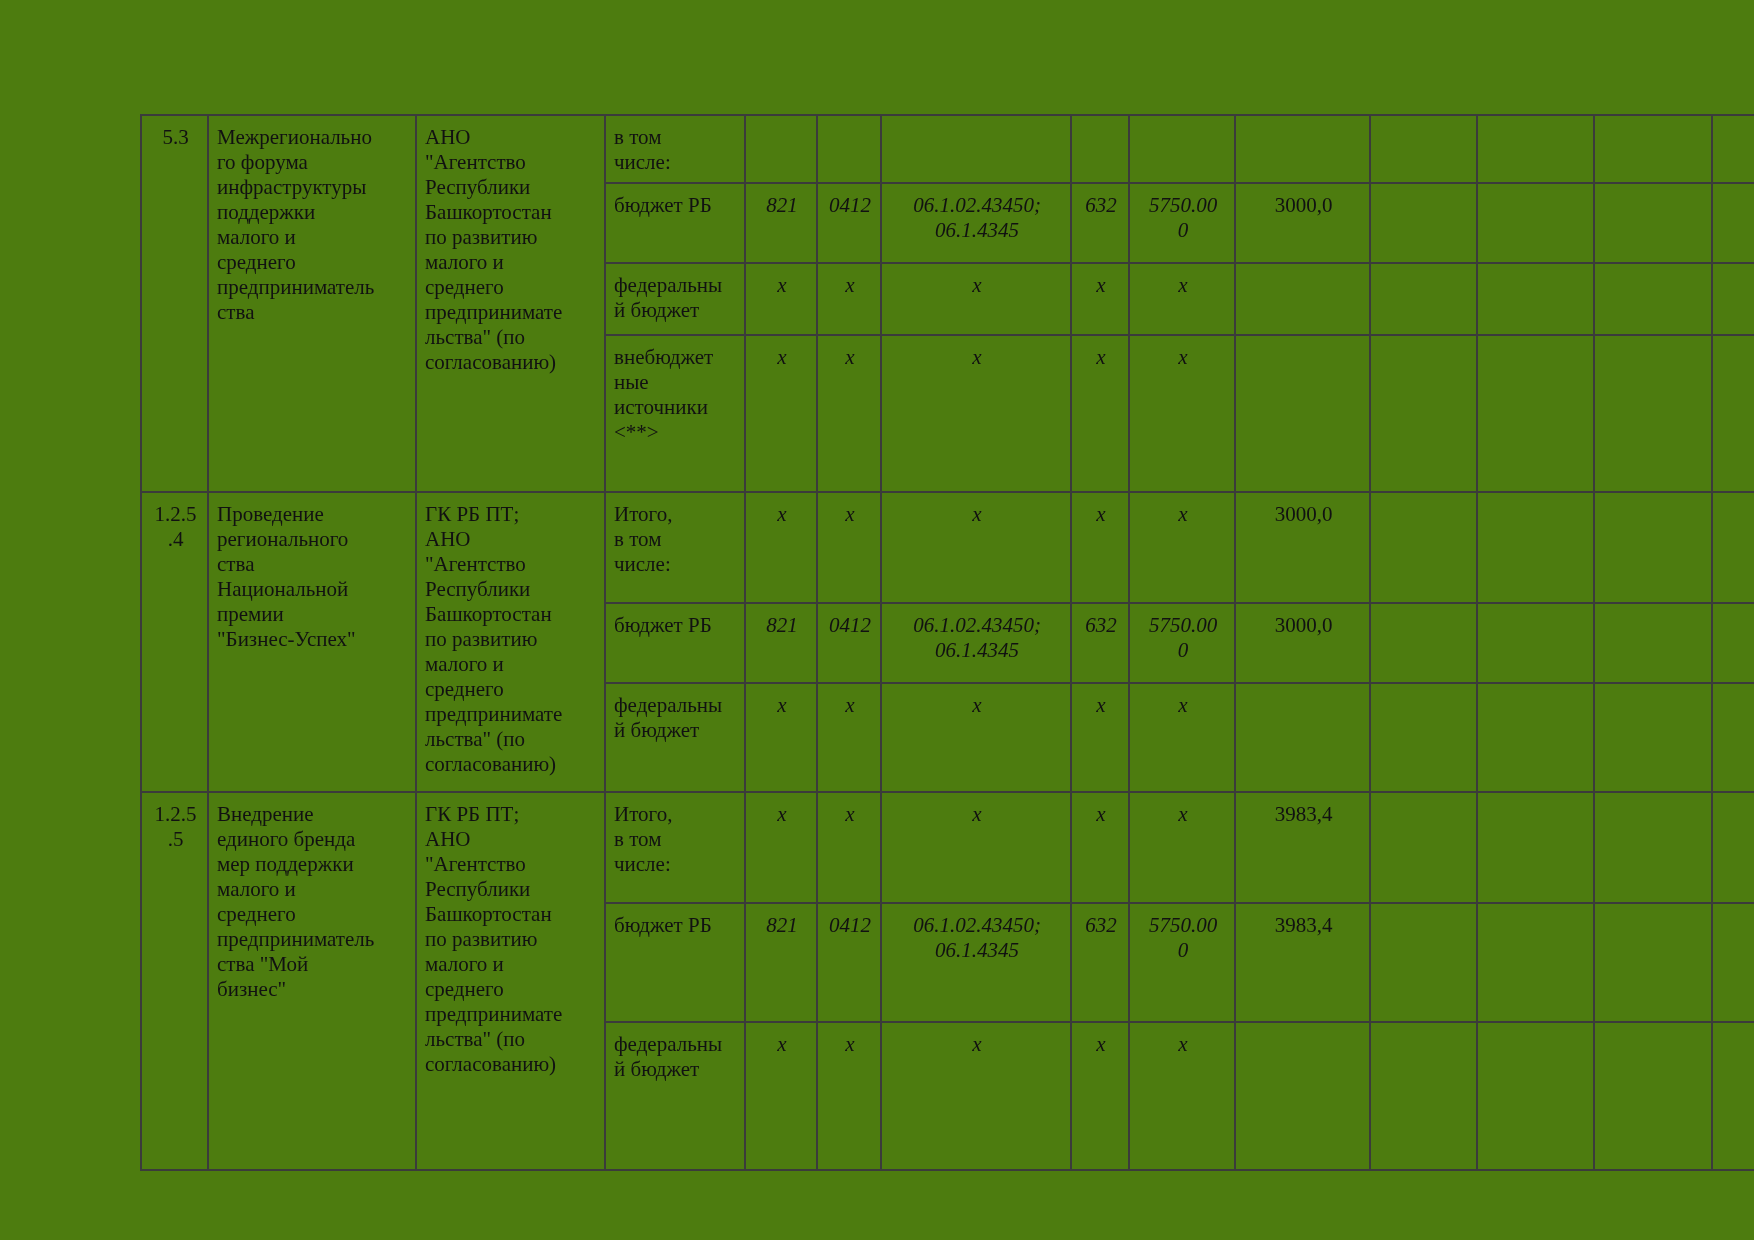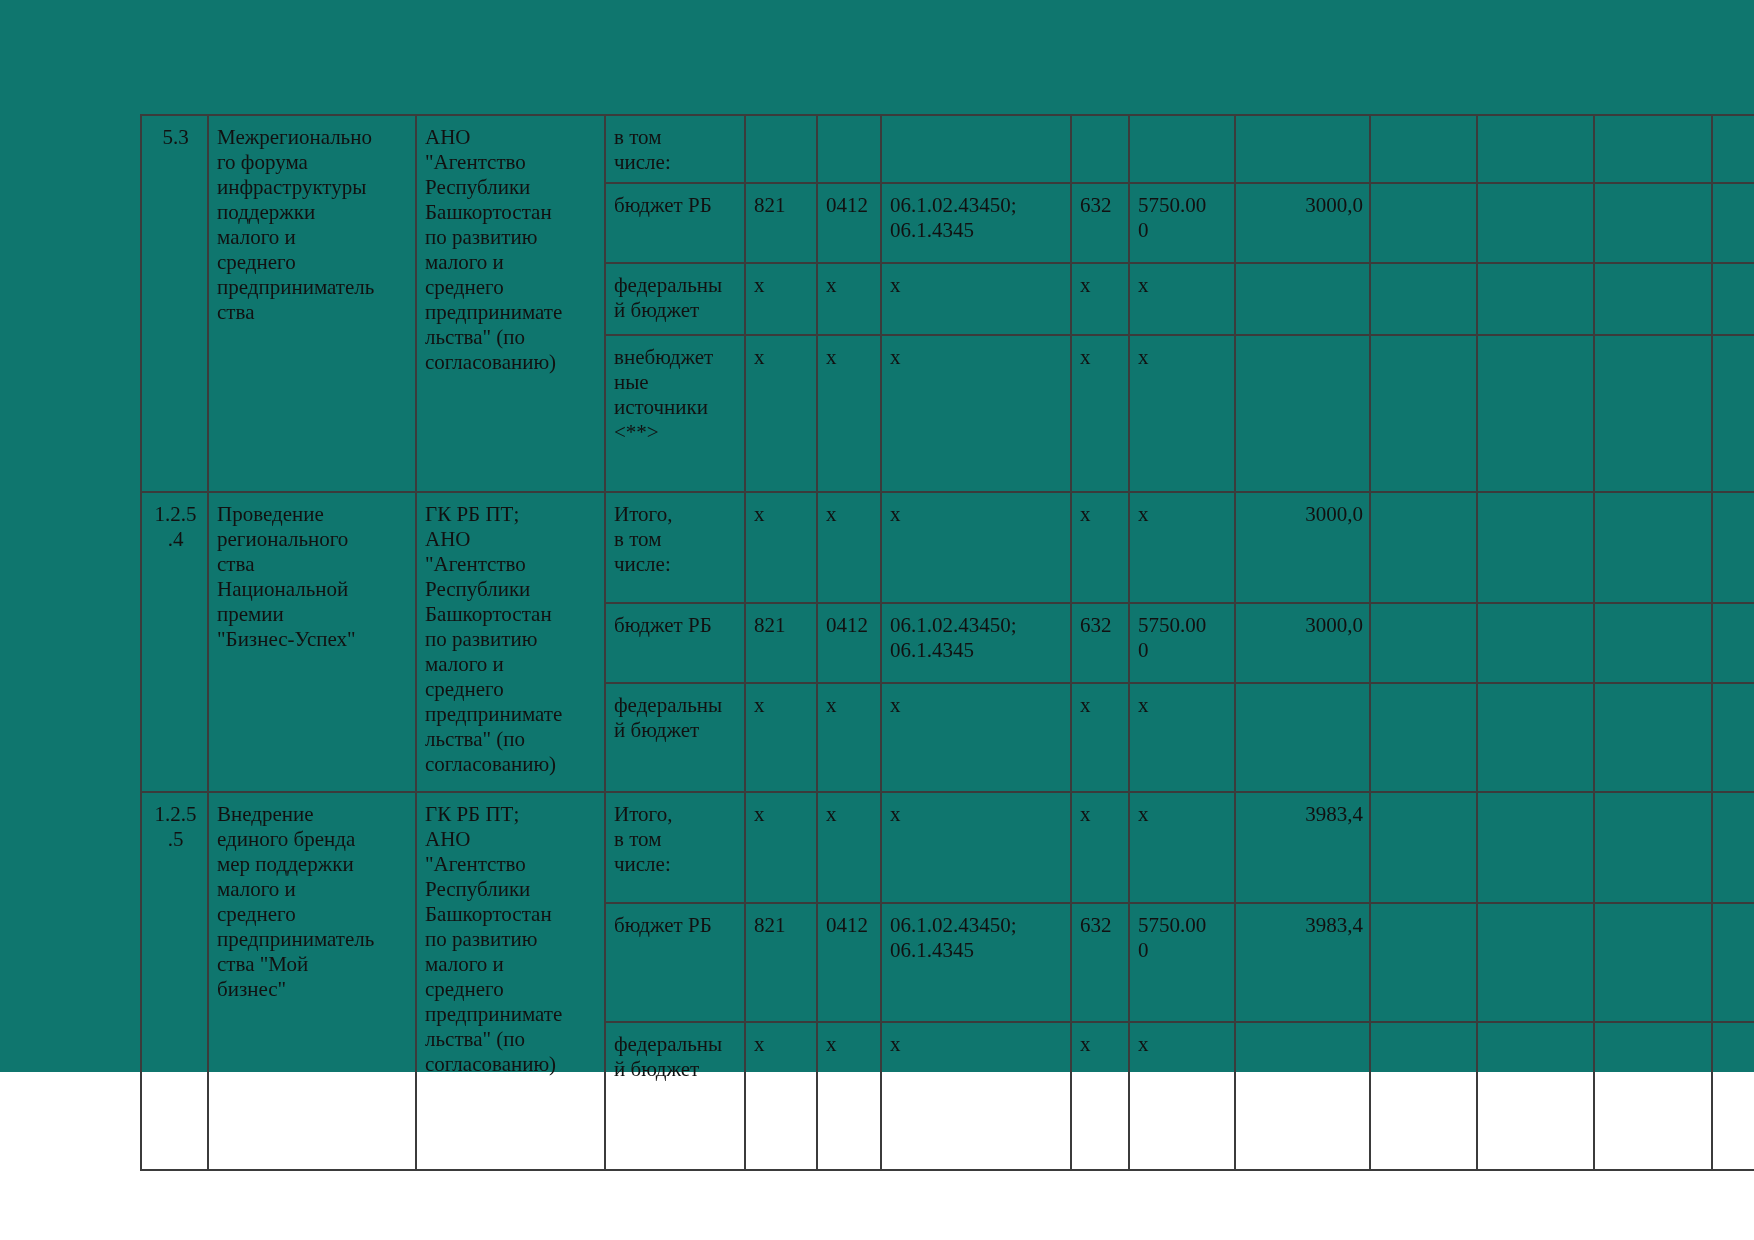--- a/index.html
+++ b/index.html
@@ -8,44 +8,44 @@
     background: #ffffff;
     width: 1754px;
     height: 1240px;
     overflow: hidden;
     font-family: "Liberation Serif", "DejaVu Serif", serif;
     color: #111111;
   }
   .page {
     position: relative;
     width: 1754px;
-    height: 1072px;
-    background: #0f766e;
+    height: 1240px;
+    background: #4d7c0f;
   }
   table.doc {
     position: absolute;
     left: 140px;
     top: 114px;
     border-collapse: collapse;
     table-layout: fixed;
     width: 1691px;
     font-size: 21px;
     line-height: 25px;
   }
   table.doc td {
     border: 2px solid #3b3b3b;
     vertical-align: top;
     padding: 9px 6px 2px 8px;
     white-space: pre-line;
     overflow: hidden;
   }
   td.c-num    { text-align: center; padding-left: 2px; padding-right: 2px; }
   td.c-text   { text-align: left; margin-left: 18px; }
-  td.c-val    { padding-left: 3px; padding-right: 3px; }
-  td.c-amount { text-align: right; margin-top: 31px; }
+  td.c-val    { text-align: center; padding-left: 3px; padding-right: 3px; font-style: italic; }
+  td.c-amount { text-align: center; margin-top: 31px; }
   td.c-empty  { }
 </style>
 </head>
 <body>
 
 <div class="page">
   <table class="doc">
     <colgroup>
       <col style="width:67px">
         <col style="width:208px">

